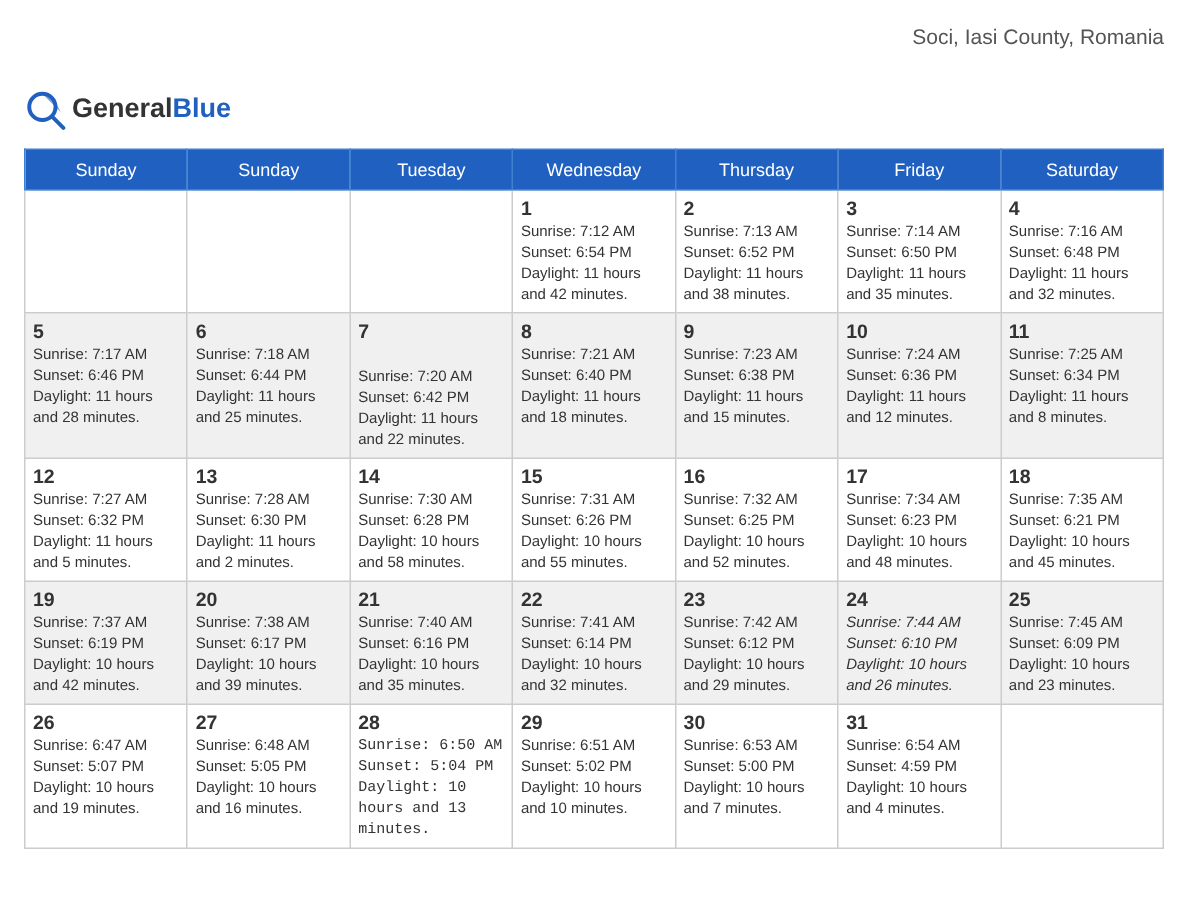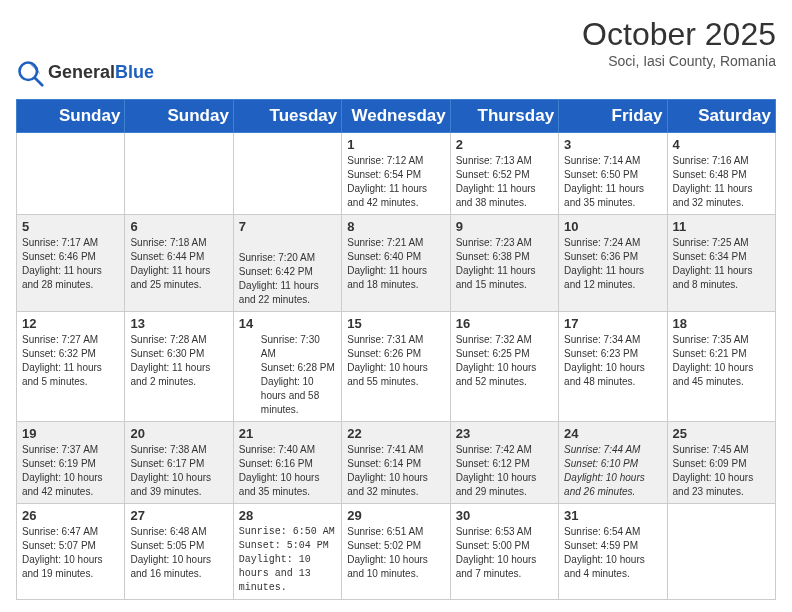--- a/index.html
+++ b/index.html
@@ -46,24 +46,24 @@
       color: #555;
     }
     .calendar {
       width: 100%;
       border-collapse: collapse;
       border: 1px solid #ccc;
     }
     .calendar th {
       background-color: #2060c0;
       color: #fff;
-      font-size: 17px;
-      font-weight: bold;
+      font-size: 12px;
+      font-weight: normal;
       padding: 6px 4px;
-      text-align: right;
+      text-align: center;
       border: 1px solid #4080d0;
     }
     .calendar td {
       vertical-align: top;
       border: 1px solid #ccc;
       padding: 4px 5px;
       font-size: 10.5px;
       color: #333;
       width: calc(100% / 7);
       min-height: 80px;
@@ -98,21 +98,20 @@
     <svg class="logo-icon" viewBox="0 0 32 32">
       <circle cx="14" cy="14" r="10" fill="none" stroke="#2060c0" stroke-width="3"></circle>
       <path d="M22 22 L30 30" stroke="#2060c0" stroke-width="3" stroke-linecap="round"></path>
       <path d="M14 4 Q24 8 28 18" fill="#2060c0" opacity="0.6"></path>
     </svg>
     <div class="logo-text">
       <div><span class="logo-general">General</span><span class="logo-blue">Blue</span></div>
     </div>
   </div>
   <div class="title-block">
-    <div class="month-title">October 2025</div>
     <div class="location">Soci, Iasi County, Romania</div>
   </div>
 </div>
 
 <table class="calendar">
   <thead>
     <tr>
     <th>Sunday</th>
         <th>Sunday</th>
         <th>Tuesday</th>
@@ -204,21 +203,21 @@
 Daylight: 11 hours and 5 minutes.</div>
         </td>
         <td>
           <span class="day-num">13</span>
           <div class="day-info" style="white-space: pre-line;">Sunrise: 7:28 AM
 Sunset: 6:30 PM
 Daylight: 11 hours and 2 minutes.</div>
         </td>
         <td>
           <span class="day-num">14</span>
-          <div class="day-info" style="white-space: pre-line; margin-left: 22px;">Sunrise: 7:30 AM
+          <div class="day-info" style="white-space: pre-line;">Sunrise: 7:30 AM
 Sunset: 6:28 PM
 Daylight: 10 hours and 58 minutes.</div>
         </td>
         <td>
           <span class="day-num">15</span>
           <div class="day-info" style="white-space: pre-line;">Sunrise: 7:31 AM
 Sunset: 6:26 PM
 Daylight: 10 hours and 55 minutes.</div>
         </td>
         <td>

